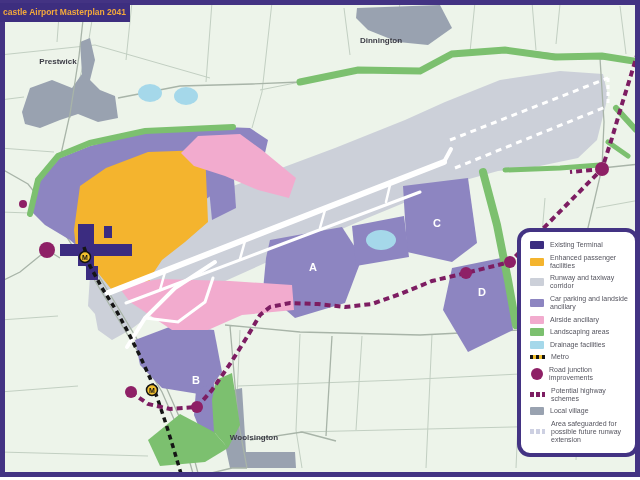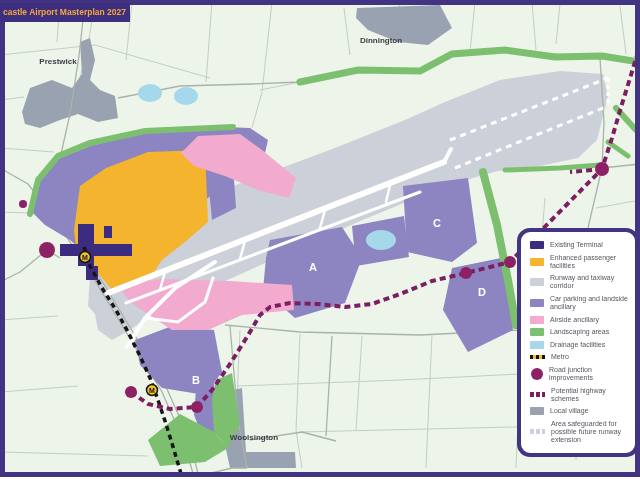--- a/index.html
+++ b/index.html
@@ -155,21 +155,21 @@
     <text class="zone-letter" x="196" y="384">B</text>
     <text class="zone-letter" x="437" y="227">C</text>
     <text class="zone-letter" x="482" y="296">D</text>
 
     <text class="village-label" x="58" y="64">Prestwick</text>
     <text class="village-label" x="381" y="43">Dinnington</text>
     <text class="village-label" x="254" y="440">Woolsington</text>
   </svg>
 
   <div class="banner">
-    <span>castle Airport Masterplan 2027</span>
+    <span>castle Airport Masterplan 2041</span>
   </div>
 
   <div class="legend">
     <div class="lrow">
       <span class="sw sw-terminal"></span>
       <span class="llab">Existing Terminal</span>
     </div>
     <div class="lrow">
       <span class="sw sw-enhanced"></span>
       <span class="llab">Enhanced passenger facilities</span>

